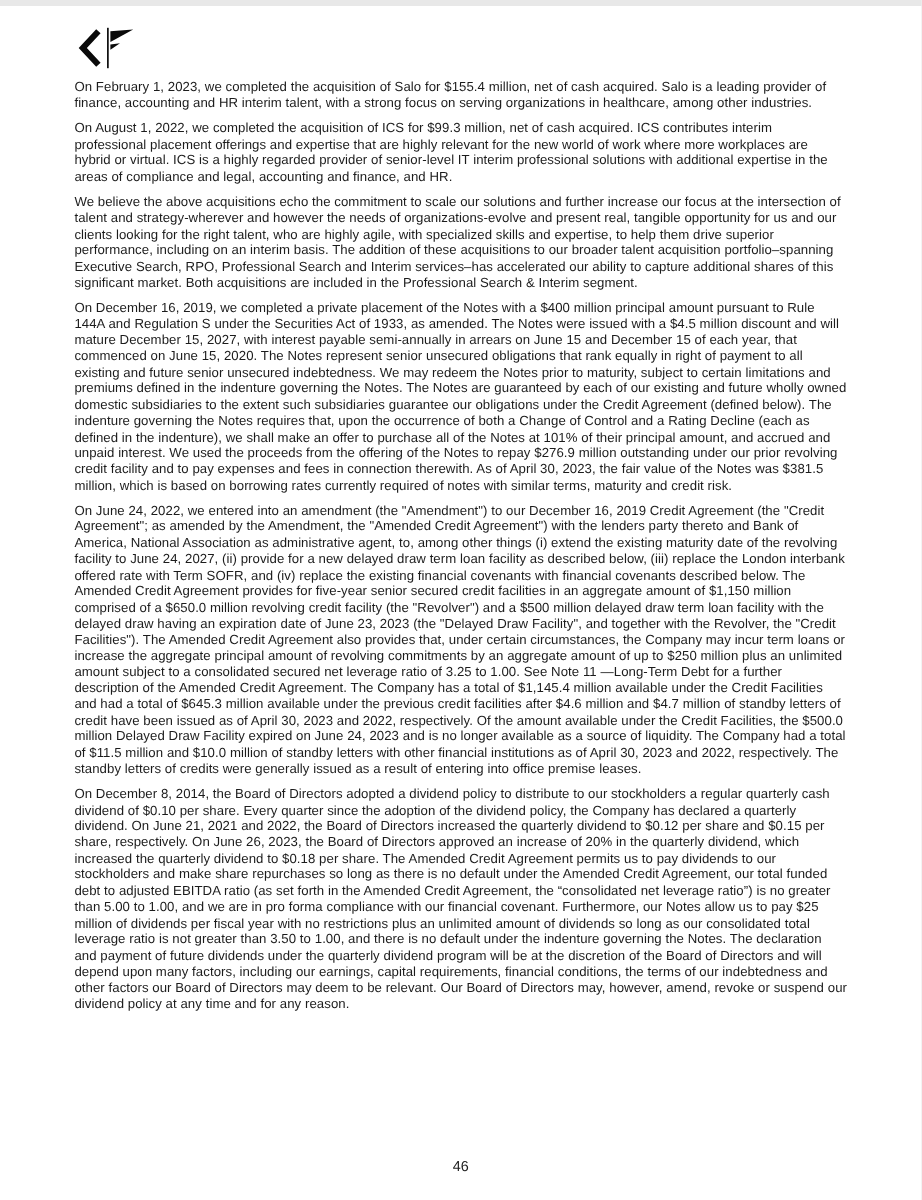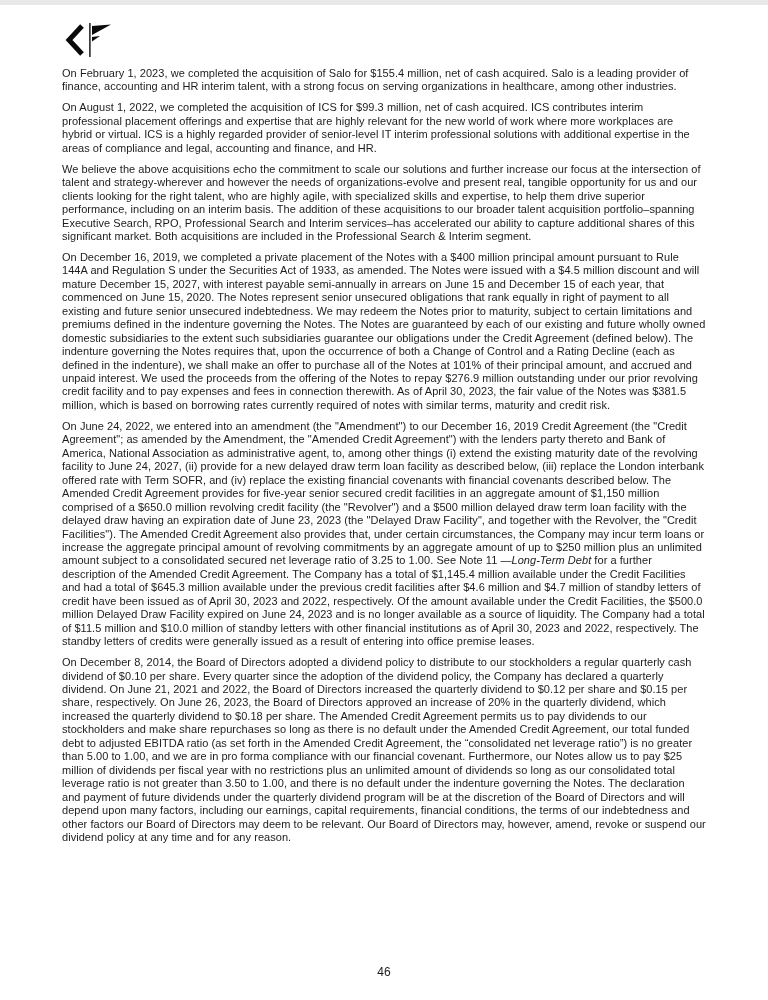--- a/index.html
+++ b/index.html
@@ -22,21 +22,21 @@
     height: 34px;
   }
   .body-text p {
     font-size: 11px;
     line-height: 13.45px;
     margin: 0 0 7.5px 0;
     text-align: left;
     color: #1c1c1c;
     letter-spacing: 0.05px;
   }
-  .italic { font-style: italic; }
+  .italic { }
   .page-footer {
     position: absolute;
     bottom: 26px;
     left: 0;
     width: 100%;
     text-align: center;
     font-size: 12px;
     color: #1c1c1c;
   }
 </style>

